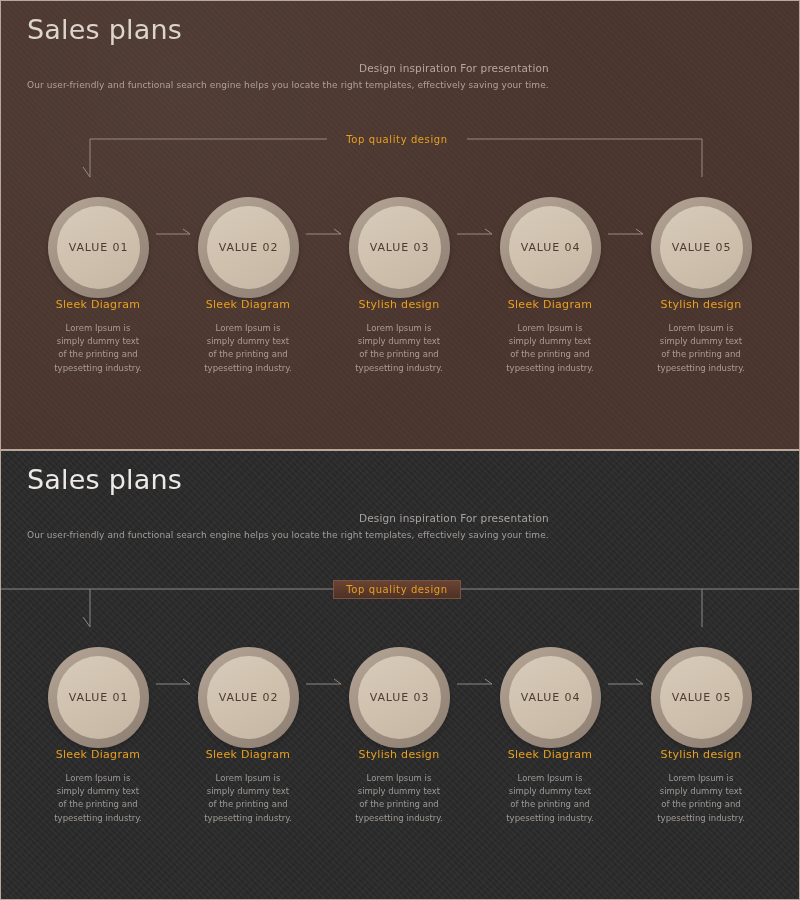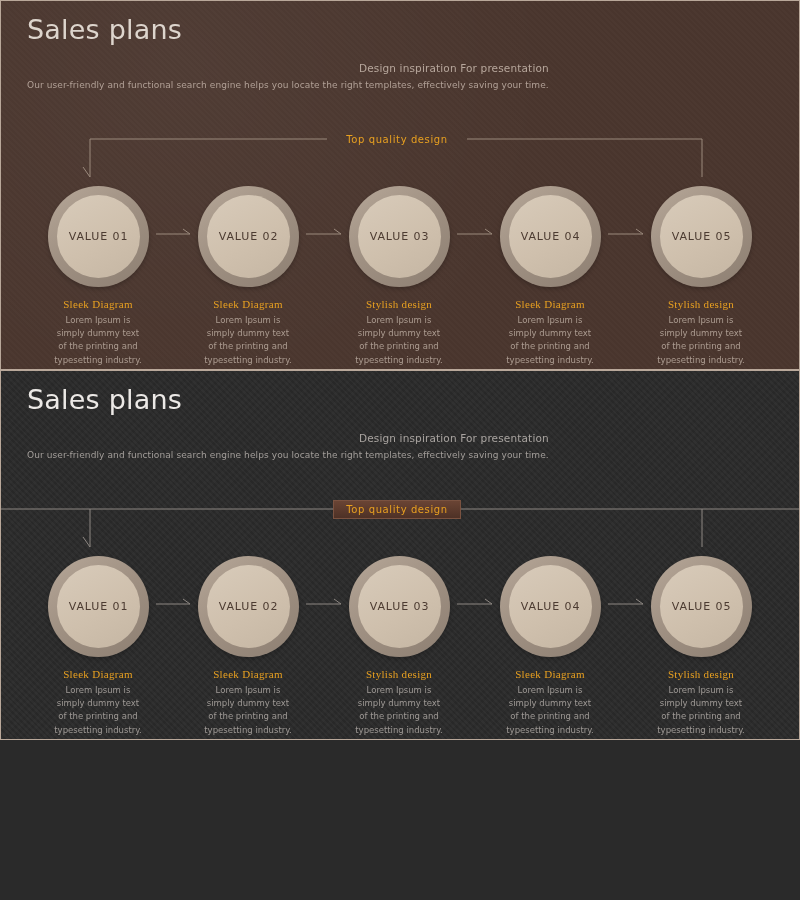--- a/index.html
+++ b/index.html
@@ -8,21 +8,21 @@
     width: 800px;
     height: 900px;
     background: #2a2a2a;
     font-family: "DejaVu Sans", sans-serif;
     overflow: hidden;
   }
 
   .slide {
     position: relative;
     width: 800px;
-    height: 370px;
+    height: 450px;
     overflow: hidden;
   }
 
   
   .slide--brown {
     background-color: #4a362e;
     background-image:
       radial-gradient(circle at 22% 18%, rgba(255,255,255,0.035), transparent 55%),
       repeating-linear-gradient(45deg, rgba(0,0,0,0.018) 0 2px, rgba(255,255,255,0.012) 2px 4px);
     border: 1px solid #b9a89a;
@@ -94,21 +94,21 @@
   .circles {
     position: absolute;
     top: 182px;
     left: 0;
     width: 800px;
     height: 102px;
   }
 
   .node {
     position: absolute;
-    top: 3px;
+    top: 14px;
     width: 101px;
     height: 101px;
     text-align: center;
   }
 
   .ring {
     position: absolute;
     inset: 0;
     border-radius: 50%;
     background: linear-gradient(145deg, #b6a798 0%, #9f9082 48%, #8d7f72 100%);
@@ -140,24 +140,23 @@
   .caption {
     position: absolute;
     top: 0;
     width: 150px;
     text-align: center;
   }
   .caption-title {
     font-size: 11px;
     color: #e8a020;
     letter-spacing: 0.3px;
-    font-family: Liberation Serif, serif;
   }
   .caption-body {
-    margin-top: 4px;
+    margin-top: 11px;
     font-size: 8.5px;
     line-height: 1.55;
   }
   .slide--brown .caption-body { color: #ac9c91; }
   .slide--dark  .caption-body { color: #9e9995; }
 
   .caption-body span { display: block; }
 </style>
 </head>
 <body>

